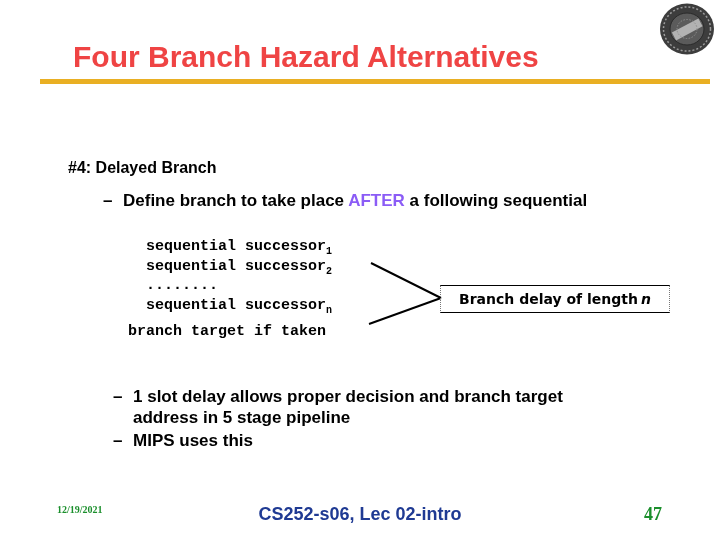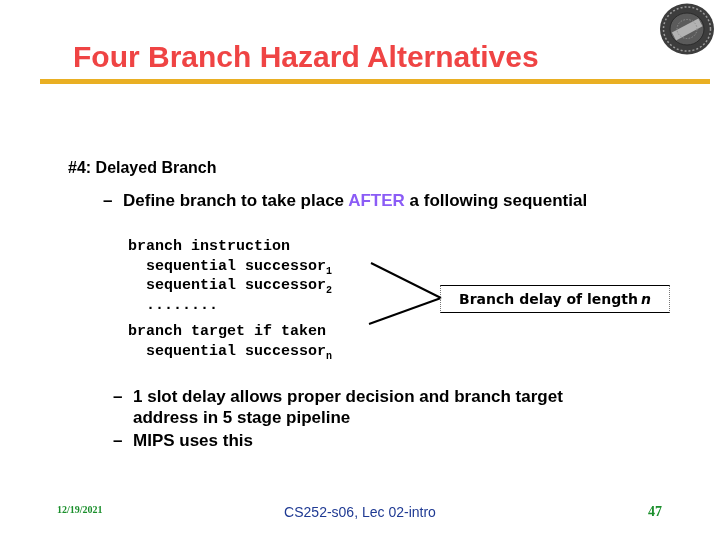--- a/index.html
+++ b/index.html
@@ -97,26 +97,26 @@
 
   
   .footer-date {
     position: absolute; left: 57px; top: 504px;
     font-family: "Liberation Serif", serif;
     font-size: 10px; font-weight: bold; color: #1B8F2C;
   }
   .footer-course {
     position: absolute; left: 0; top: 504px; width: 720px;
     text-align: center;
-    font-size: 14px; font-weight: normal; color: #1F3A93;
+    font-size: 18px; font-weight: bold; color: #1F3A93;
   }
   .footer-page {
     position: absolute; right: 58px; top: 504px;
     font-family: "Liberation Serif", serif;
-    font-size: 14px; font-weight: bold; color: #1B8F2C;
+    font-size: 18px; font-weight: bold; color: #1B8F2C;
   }
 </style>
 </head>
 <body>
 
 <div class="slide">
 
   <svg class="logo" viewBox="0 0 58 54">
     <ellipse cx="29" cy="27" rx="27" ry="25.5" fill="#3d3d3d"></ellipse>
     <ellipse cx="29" cy="27" rx="23.5" ry="22" fill="none" stroke="#9a9a9a" stroke-width="1.5" stroke-dasharray="2 2"></ellipse>
@@ -130,26 +130,25 @@
   <div class="title-rule"></div>
 
   <div class="heading">#4: Delayed Branch</div>
 
   <div class="dash-bullet b1">
     <span class="dash">–</span>
     <span class="text"><span>Define branch to take place </span><span class="hl">AFTER</span><span> a following sequential</span></span>
   </div>
 
   <div class="code">
-    <div class="cline">branch instruction</div>
     <div class="cline"><span>  sequential successor</span><sub>1</sub></div>
     <div class="cline"><span>  sequential successor</span><sub>2</sub></div>
     <div class="cline">  ........</div>
+    <div class="cline"><span>  sequential successor</span><sub>n</sub></div>
     <div class="cline last">branch target if taken</div>
-    <div class="cline"><span>  sequential successor</span><sub>n</sub></div>
   </div>
 
   <svg class="connectors">
     <line x1="371" y1="263" x2="441" y2="298" stroke="#000" stroke-width="2"></line>
     <line x1="369" y1="324" x2="441" y2="298" stroke="#000" stroke-width="2"></line>
   </svg>
 
   <div class="callout">
     <span>Branch delay of length</span>
     <span class="var">n</span>

